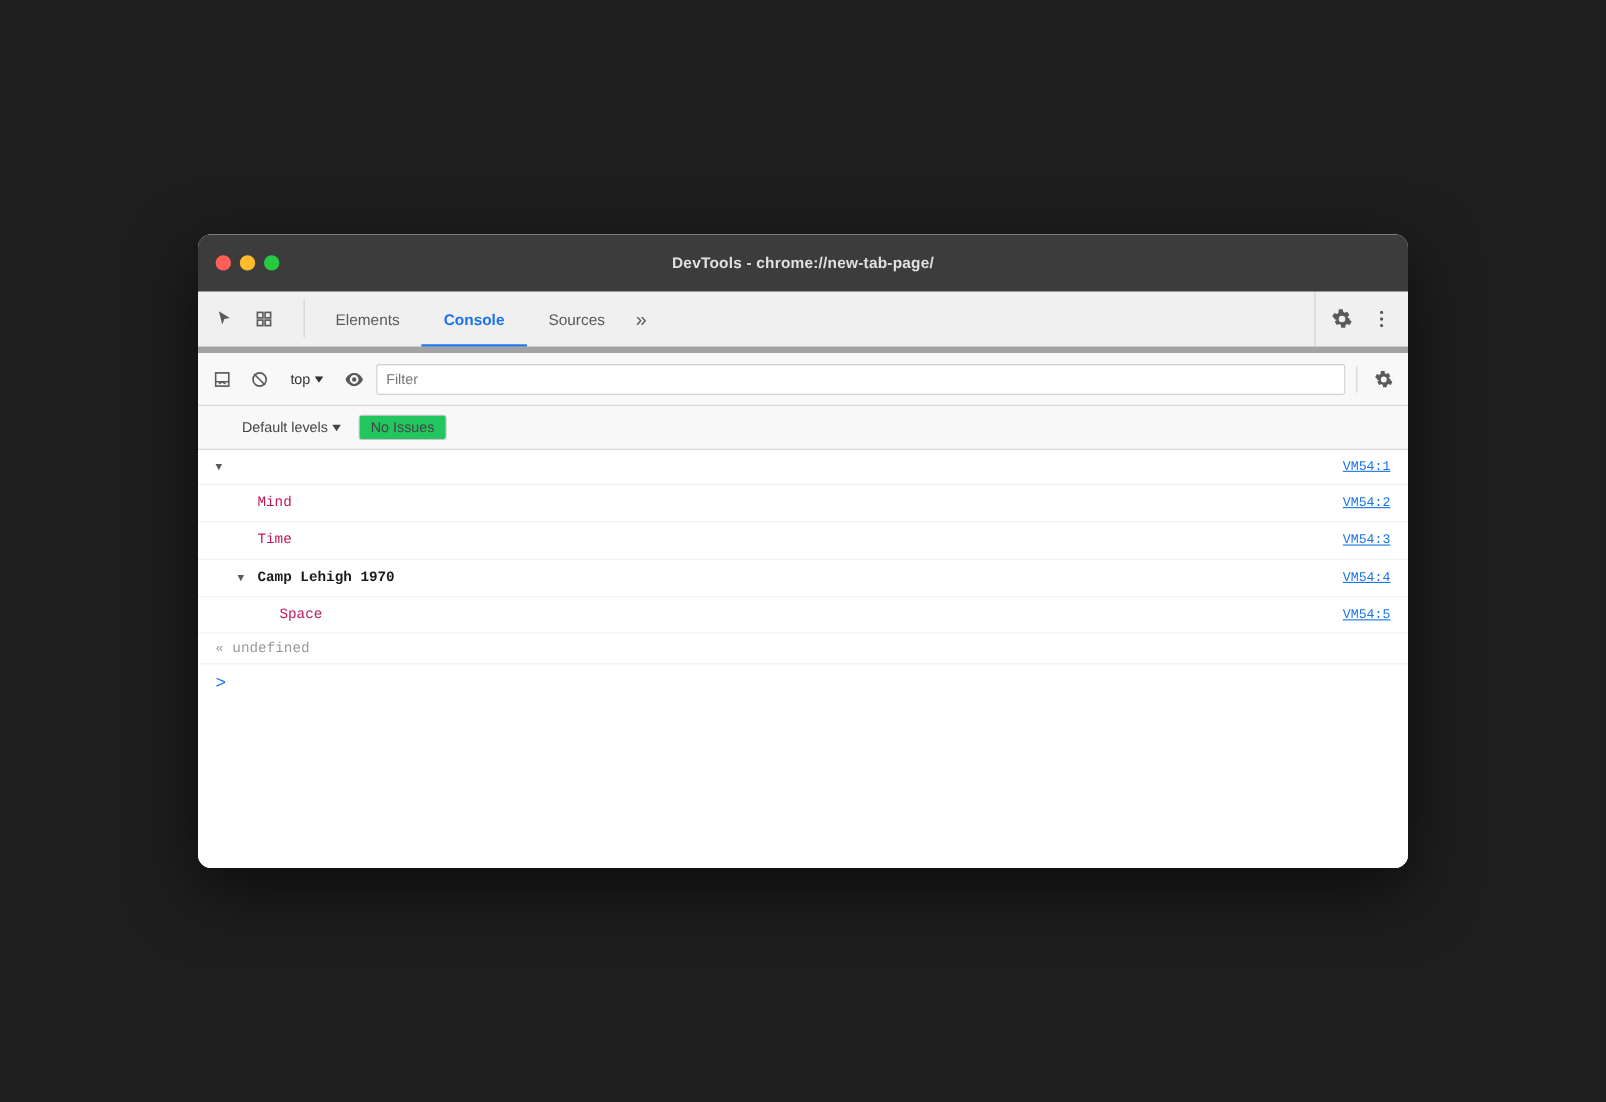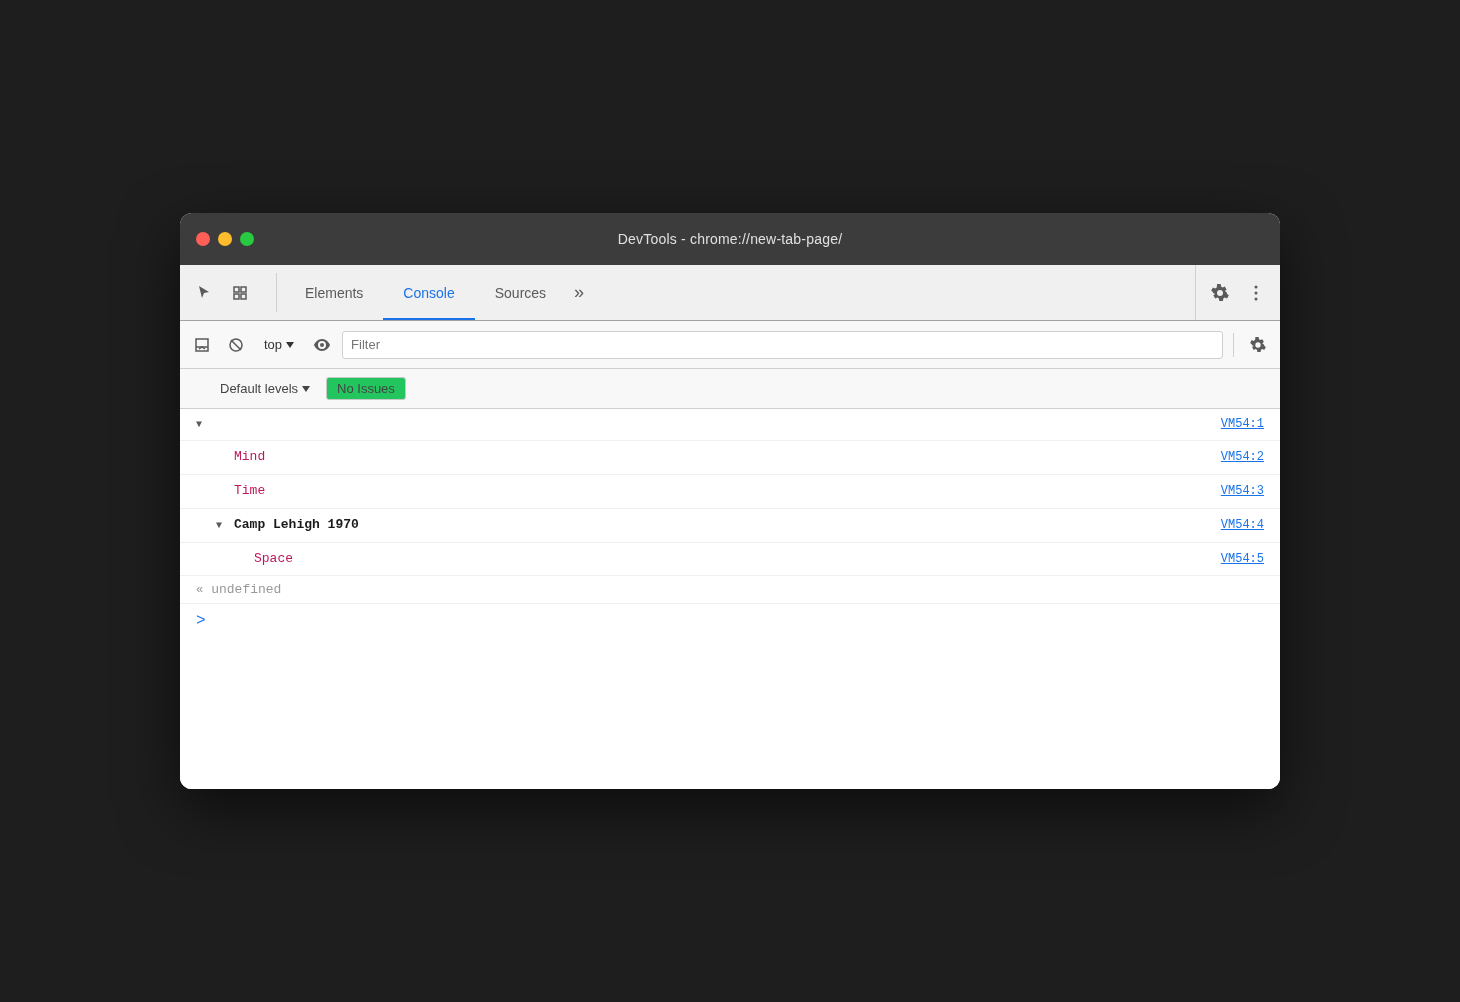--- a/index.html
+++ b/index.html
@@ -47,37 +47,37 @@
     .tl-red { background: #ff5f57; }
     .tl-yellow { background: #ffbd2e; }
     .tl-green { background: #28ca41; }
 
     .title-bar-title {
       position: absolute;
       left: 50%;
       transform: translateX(-50%);
       color: #e0e0e0;
       font-size: 14px;
-      font-weight: 400;
+      font-weight: 700;
       letter-spacing: 0.2px;
     }
 
     
     .devtools {
       background: #f0f0f0;
       border-top: none;
     }
 
     
     .tab-bar {
       background: #f0f0f0;
       display: flex;
       align-items: stretch;
       height: 56px;
-      border-bottom: 1px solid #a3a3a3;
+      border-bottom: 6px solid #a3a3a3;
       padding: 0 8px;
     }
 
     .tab-bar-icons {
       display: flex;
       align-items: center;
       gap: 4px;
       padding-right: 12px;
     }
 
@@ -115,21 +115,21 @@
       color: #5a5a5a;
       cursor: pointer;
       position: relative;
       white-space: nowrap;
       border: none;
       background: none;
     }
 
     .tab.active {
       color: #1a73e8;
-      font-weight: 400;
+      font-weight: 700;
       align-items: center;
     }
 
     .tab.active::after {
       content: '';
       position: absolute;
       bottom: 0;
       left: 0;
       right: 0;
       height: 2px;

